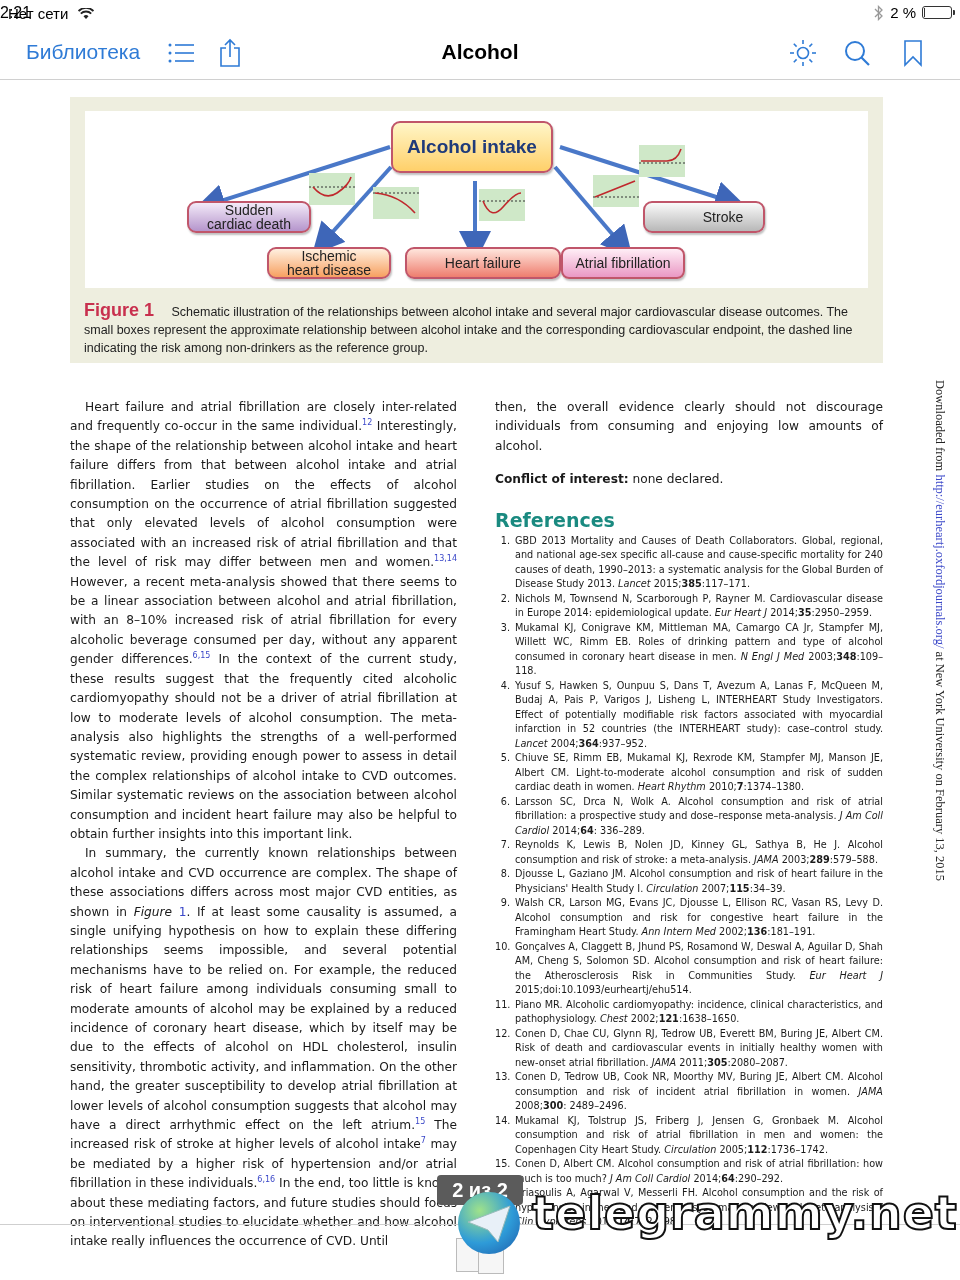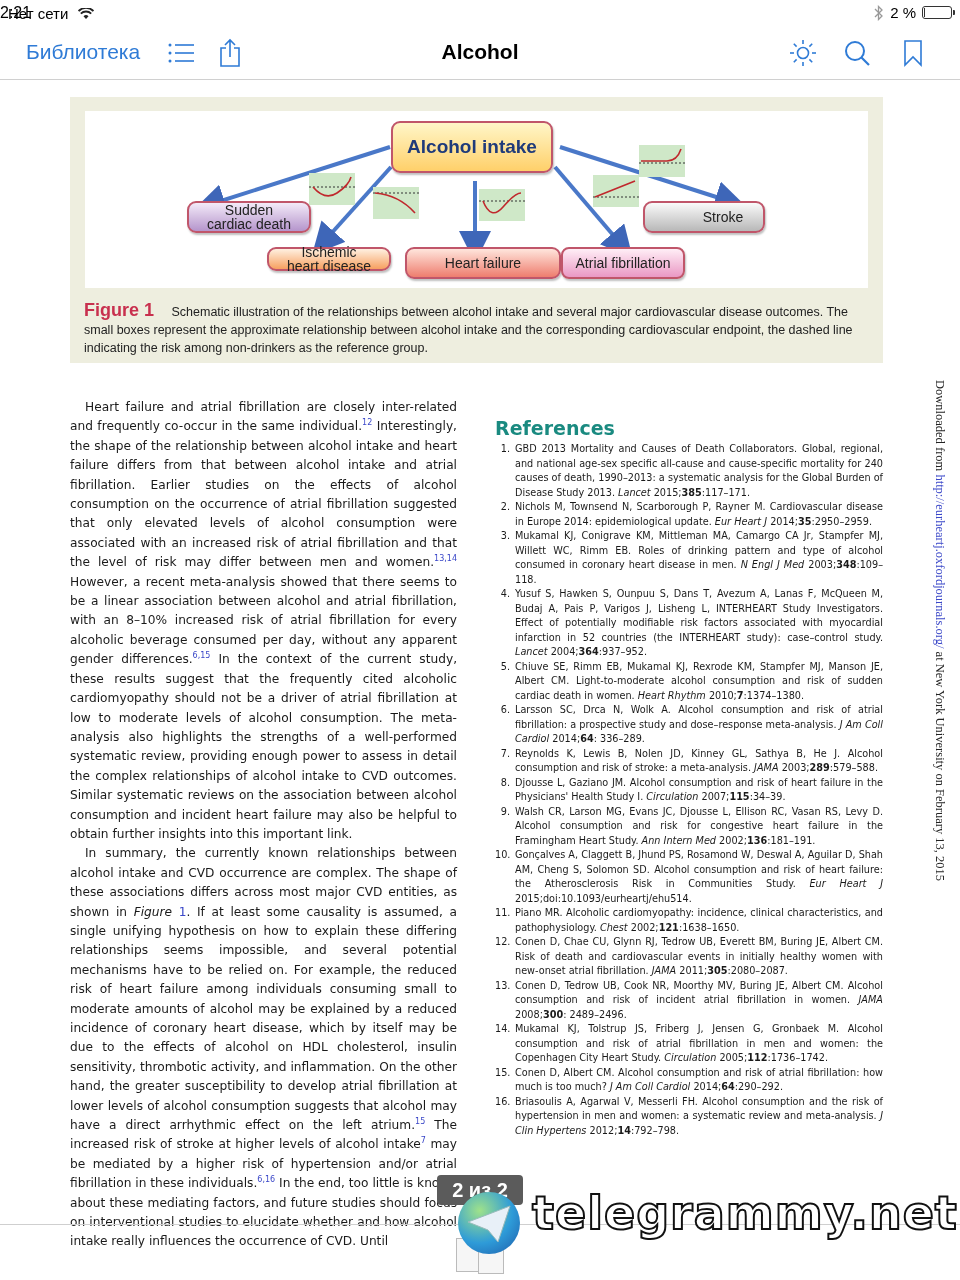--- a/index.html
+++ b/index.html
@@ -157,21 +157,21 @@
         <line x1="470" y1="56" x2="540" y2="138"></line>
         <line x1="475" y1="36" x2="650" y2="92"></line>
       </g>
     </svg>
 
     <div class="node main" style="left:306px; top:10px; width:162px; height:52px;">Alcohol intake</div>
     <div class="node scd" style="left:102px; top:90px; width:124px; height:32px; flex-direction:column;">
       <span>Sudden</span>
       <span>cardiac death</span>
     </div>
-    <div class="node ihd" style="left:182px; top:136px; width:124px; height:24px; flex-direction:column;">
+    <div class="node ihd" style="left:182px; top:136px; width:124px; height:32px; flex-direction:column;">
       <span>Ischemic</span>
       <span>heart disease</span>
     </div>
     <div class="node hf" style="left:320px; top:136px; width:156px; height:32px;">Heart failure</div>
     <div class="node af" style="left:476px; top:136px; width:124px; height:32px;">Atrial fibrillation</div>
     <div class="node stroke" style="left:558px; top:90px; width:122px; height:32px;padding-left:38px;">Stroke</div>
 
     <div class="mini" style="left:224px; top:62px;">
       <svg width="46" height="32" viewBox="0 0 46 32">
           <line x1="0" y1="14" x2="46" y2="14" stroke="#333" stroke-dasharray="2,2"></line>
@@ -208,20 +208,22 @@
     <span>Schematic illustration of the relationships between alcohol intake and several major cardiovascular disease outcomes. The small boxes represent the approximate relationship between alcohol intake and the corresponding cardiovascular endpoint, the dashed line indicating the risk among non-drinkers as the reference group.</span>
   </div>
 </div>
 
 <div class="col col-left">
   <p class="indent"><span>Heart failure and atrial fibrillation are closely inter-related and frequently co-occur in the same individual.</span><sup>12</sup><span> Interestingly, the shape of the relationship between alcohol intake and heart failure differs from that between alcohol intake and atrial fibrillation. Earlier studies on the effects of alcohol consumption on the occurrence of atrial fibrillation suggested that only elevated levels of alcohol consumption were associated with an increased risk of atrial fibrillation and that the level of risk may differ between men and women.</span><sup>13,14</sup><span> However, a recent meta-analysis showed that there seems to be a linear association between alcohol and atrial fibrillation, with an 8–10% increased risk of atrial fibrillation for every alcoholic beverage consumed per day, without any apparent gender differences.</span><sup>6,15</sup><span> In the context of the current study, these results suggest that the frequently cited alcoholic cardiomyopathy should not be a driver of atrial fibrillation at low to moderate levels of alcohol consumption. The meta-analysis also highlights the strengths of a well-performed systematic review, providing enough power to assess in detail the complex relationships of alcohol intake to CVD outcomes. Similar systematic reviews on the association between alcohol consumption and incident heart failure may also be helpful to obtain further insights into this important link.</span></p>
   <p class="indent"><span>In summary, the currently known relationships between alcohol intake and CVD occurrence are complex. The shape of these associations differs across most major CVD entities, as shown in </span><span class="figref"><span>Figure</span> <span class="num">1</span></span><span>. If at least some causality is assumed, a single unifying hypothesis on how to explain these differing relationships seems impossible, and several potential mechanisms have to be relied on. For example, the reduced risk of heart failure among individuals consuming small to moderate amounts of alcohol may be explained by a reduced incidence of coronary heart disease, which by itself may be due to the effects of alcohol on HDL cholesterol, insulin sensitivity, thrombotic activity, and inflammation. On the other hand, the greater susceptibility to develop atrial fibrillation at lower levels of alcohol consumption suggests that alcohol may have a direct arrhythmic effect on the left atrium.</span><sup>15</sup><span> The increased risk of stroke at higher levels of alcohol intake</span><sup>7</sup><span> may be mediated by a higher risk of hypertension and/or atrial fibrillation in these individuals.</span><sup>6,16</sup><span> In the end, too little is known about these mediating factors, and future studies should focus on interventional studies to elucidate whether and how alcohol intake really influences the occurrence of CVD. Until</span></p>
 </div>
 
 <div class="col col-right">
+  <p>then, the overall evidence clearly should not discourage individuals from consuming and enjoying low amounts of alcohol.</p>
+  <p class="coi"><b>Conflict of interest:</b><span> none declared.</span></p>
   <div class="ref-title">References</div>
   <ol class="refs" id="refs">
       <li>
         <span class="n">1.</span>
         <span class="t"><span>GBD 2013 Mortality and Causes of Death Collaborators. Global, regional, and national age-sex specific all-cause and cause-specific mortality for 240 causes of death, 1990–2013: a systematic analysis for the Global Burden of Disease Study 2013. </span><i>Lancet</i><span> 2015;</span><b>385</b><span>:117–171.</span></span>
       </li>
       <li>
         <span class="n">2.</span>
         <span class="t"><span>Nichols M, Townsend N, Scarborough P, Rayner M. Cardiovascular disease in Europe 2014: epidemiological update. </span><i>Eur Heart J</i><span> 2014;</span><b>35</b><span>:2950–2959.</span></span>
       </li>

